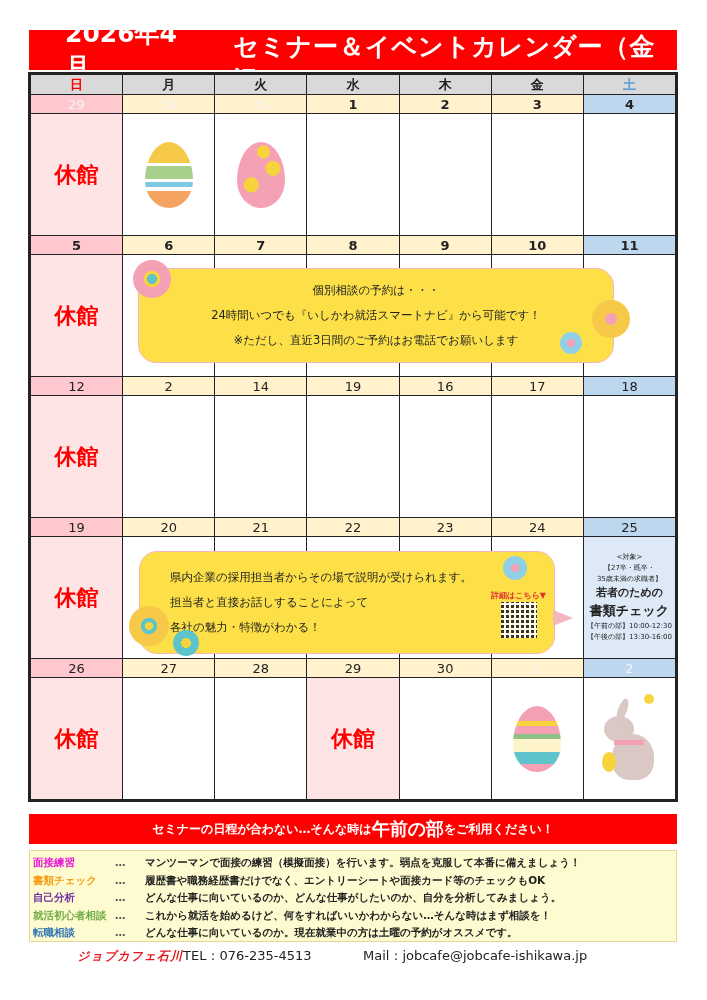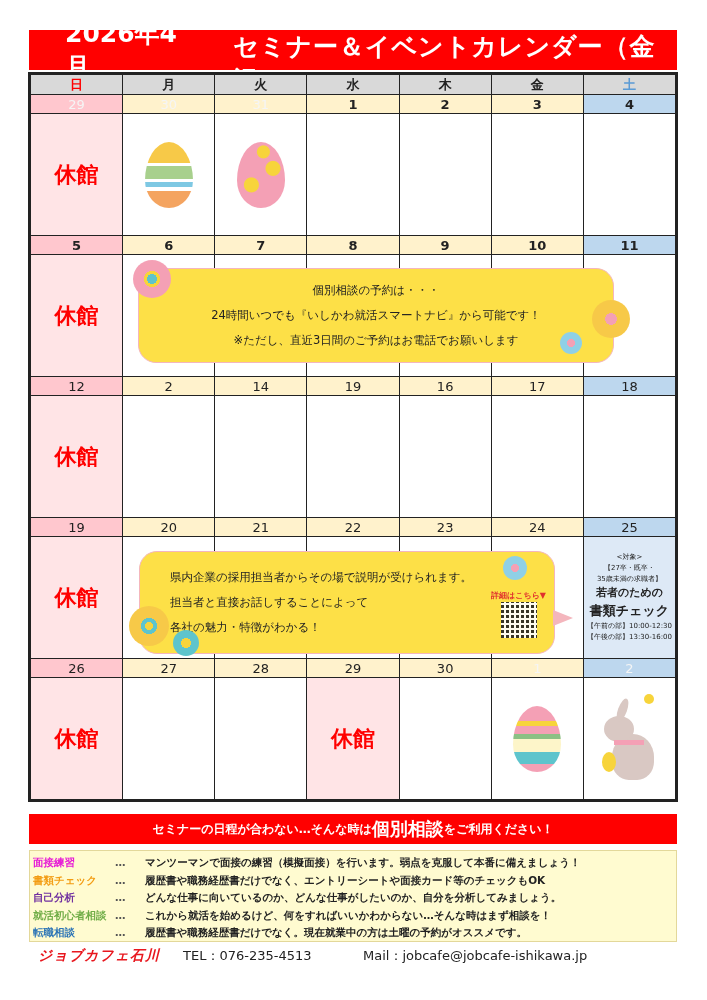--- a/index.html
+++ b/index.html
@@ -39,21 +39,21 @@
   .guidance .big1{font-size:11px;font-weight:bold;line-height:16px;}
   .guidance .big2{font-size:13px;font-weight:bold;line-height:20px;}
   .red-banner{position:absolute;left:29px;top:814px;width:648px;height:30px;background:#ff0000;color:#fff;display:flex;align-items:center;justify-content:center;font-size:12px;font-weight:bold;}
   .red-banner .big{font-size:18px;}
   .services{position:absolute;left:29px;top:850px;width:648px;height:92px;background:#fffbd0;border:1px solid #e3d89a;box-sizing:border-box;padding:3px 0 0 3px;}
   .svc{display:flex;font-size:10.5px;line-height:17.5px;font-weight:bold;}
   .svc .lab{width:82px;}
   .svc .dots{width:30px;color:#555;}
   .svc .desc{color:#222;}
   .footer{position:absolute;left:38px;top:947px;display:flex;align-items:center;font-size:13px;color:#222;}
-  .logo{color:#e8171e;font-weight:bold;font-size:14px;letter-spacing:1px;font-style:italic;width:145px;}
+  .logo{color:#e8171e;font-weight:bold;font-size:12px;letter-spacing:1px;font-style:italic;width:145px;text-align:right;}
   .tel{width:180px;}
 </style>
 </head>
 <body>
 
 <div class="title-bar">
   <span class="month">2026年4月</span>
   <span class="name">セミナー＆イベントカレンダー（金沢）</span>
 </div>
 
@@ -213,21 +213,21 @@
     <div class="qr"></div>
   </div>
 </div>
 <div class="tail" style="left:553px;top:610px;border-left:20px solid #f4b6bd;border-top:8px solid transparent;border-bottom:8px solid transparent;"></div>
 <div class="flower" style="left:503px;top:556px;width:24px;height:24px;background:radial-gradient(circle,#f4a0b5 0 4px,#8fd0e6 4px);"></div>
 <div class="flower" style="left:129px;top:606px;width:40px;height:40px;background:radial-gradient(circle,#f7d43b 0 4px,#5ec4cc 4px 8px,#f7c948 8px);"></div>
 <div class="flower" style="left:173px;top:630px;width:26px;height:26px;background:radial-gradient(circle,#f7d43b 0 5px,#5ec4cc 5px);"></div>
 
 <div class="red-banner">
   <span>セミナーの日程が合わない…そんな時は</span>
-  <span class="big">個別相談</span>
+  <span class="big">午前の部</span>
   <span>をご利用ください！</span>
 </div>
 
 <div class="services">
   <div class="svc">
     <span class="lab" style="color:#e619d6">面接練習</span>
     <span class="dots">…</span>
     <span class="desc">マンツーマンで面接の練習（模擬面接）を行います。弱点を克服して本番に備えましょう！</span>
   </div>
   <div class="svc">
@@ -241,21 +241,21 @@
     <span class="desc">どんな仕事に向いているのか、どんな仕事がしたいのか、自分を分析してみましょう。</span>
   </div>
   <div class="svc">
     <span class="lab" style="color:#70ad47">就活初心者相談</span>
     <span class="dots">…</span>
     <span class="desc">これから就活を始めるけど、何をすればいいかわからない…そんな時はまず相談を！</span>
   </div>
   <div class="svc">
     <span class="lab" style="color:#2e75b6">転職相談</span>
     <span class="dots">…</span>
-    <span class="desc">履歴書や職務経歴書だけでなく。現在就業中の方は土曜の予約がオススメです。</span>
+    <span class="desc">どんな仕事に向いているのか。現在就業中の方は土曜の予約がオススメです。</span>
   </div>
 </div>
 
 <div class="footer">
   <span class="logo">ジョブカフェ石川</span>
   <span class="tel">TEL：076-235-4513</span>
   <span class="mail">Mail：jobcafe@jobcafe-ishikawa.jp</span>
 </div>
 
 </body></html>

